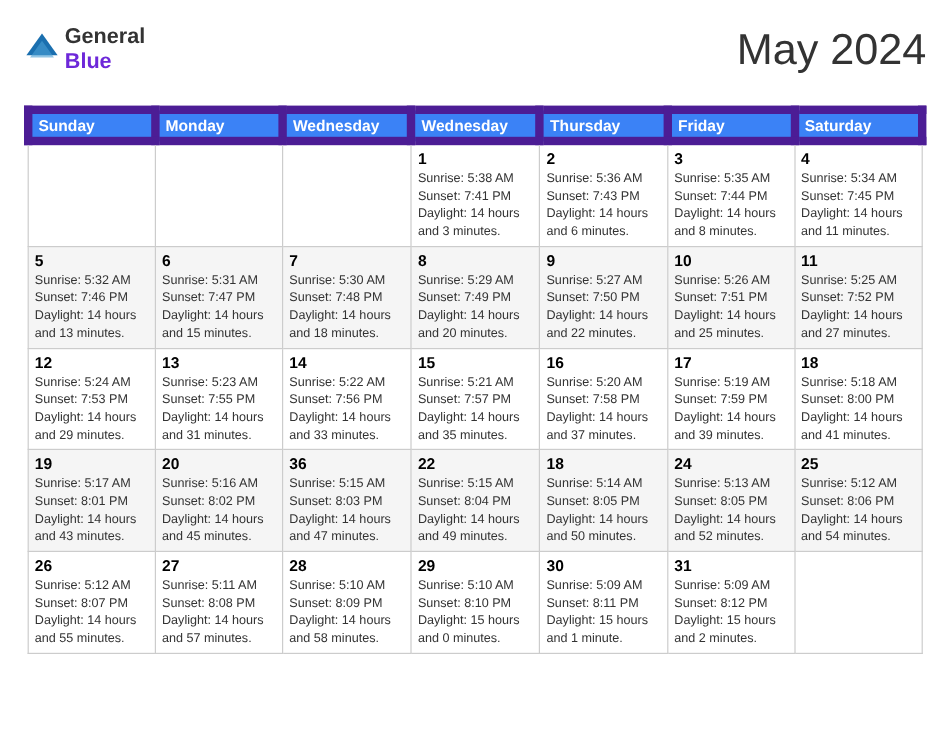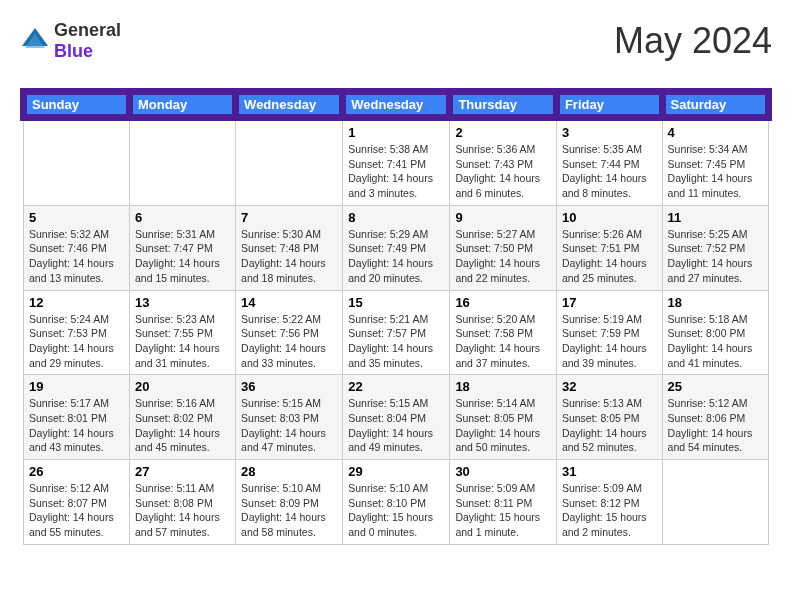--- a/index.html
+++ b/index.html
@@ -215,21 +215,21 @@
         </td>
         <td>
           <span class="day-num">22</span>
           <div class="day-info">Sunrise: 5:15 AM<br>Sunset: 8:04 PM<br>Daylight: 14 hours and 49 minutes.</div>
         </td>
         <td>
           <span class="day-num">18</span>
           <div class="day-info">Sunrise: 5:14 AM<br>Sunset: 8:05 PM<br>Daylight: 14 hours and 50 minutes.</div>
         </td>
         <td>
-          <span class="day-num">32</span>
+          <span class="day-num">24</span>
           <div class="day-info">Sunrise: 5:13 AM<br>Sunset: 8:05 PM<br>Daylight: 14 hours and 52 minutes.</div>
         </td>
         <td>
           <span class="day-num">25</span>
           <div class="day-info">Sunrise: 5:12 AM<br>Sunset: 8:06 PM<br>Daylight: 14 hours and 54 minutes.</div>
         </td>
       </tr>
       <tr>
         <td>
           <span class="day-num">26</span>

